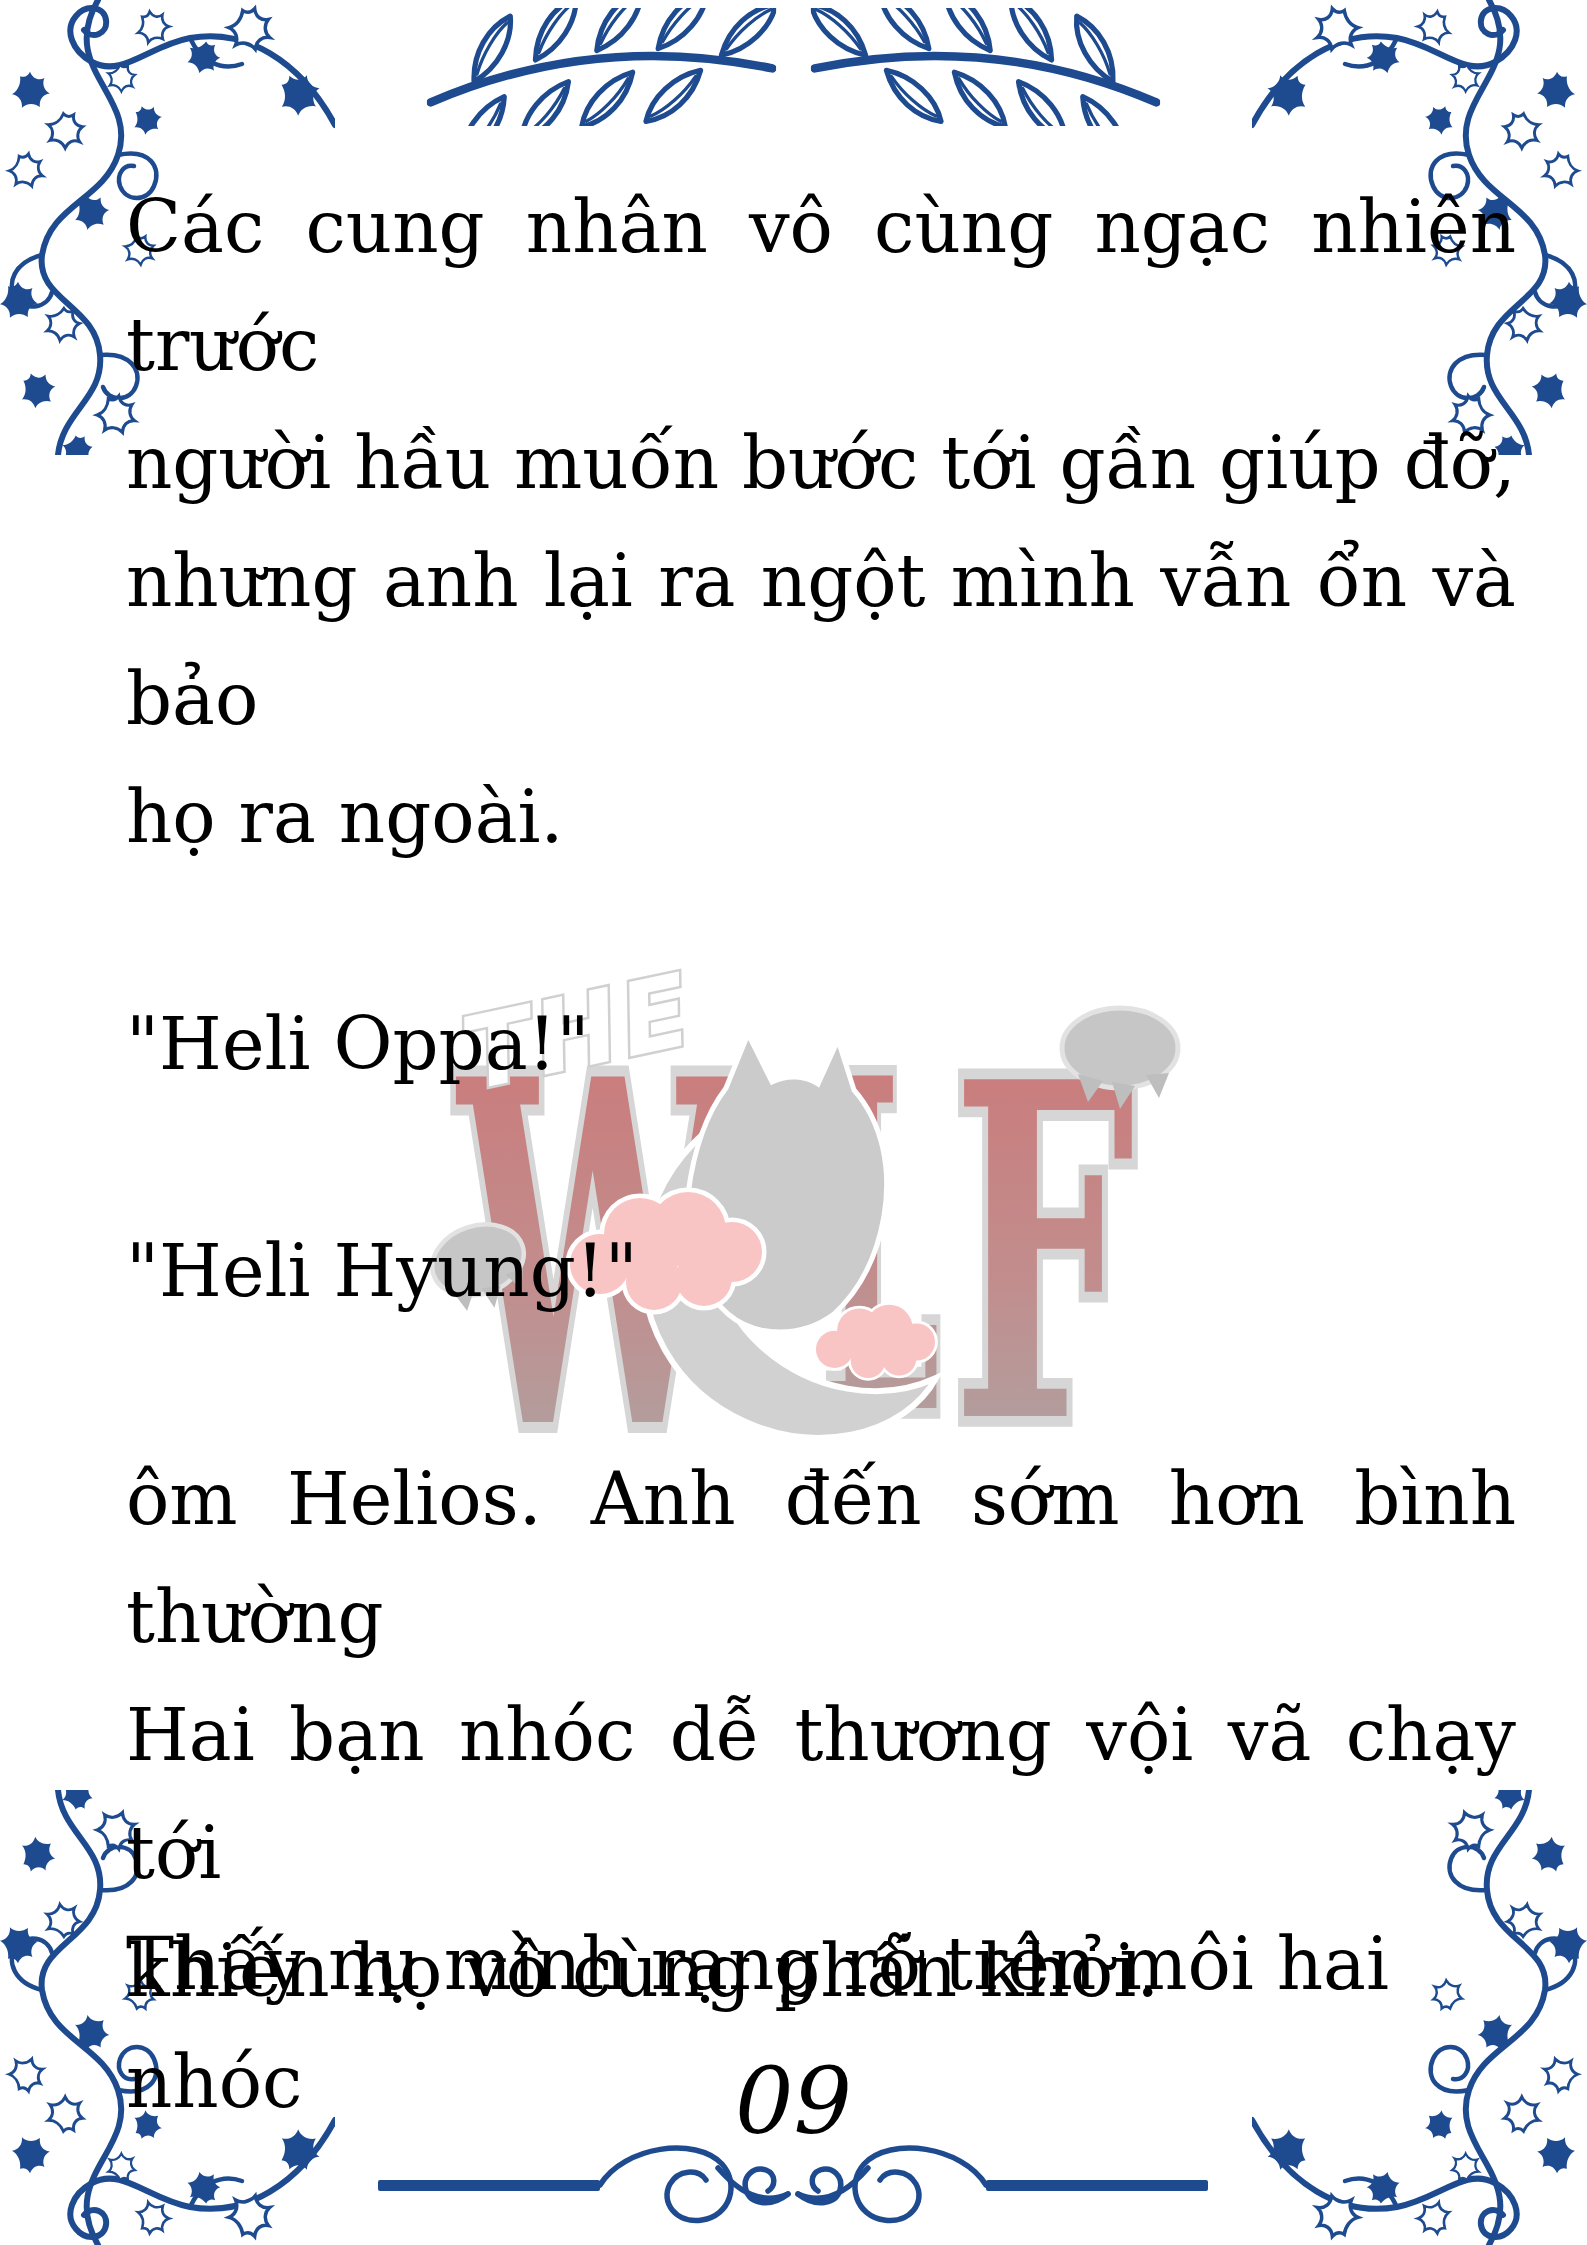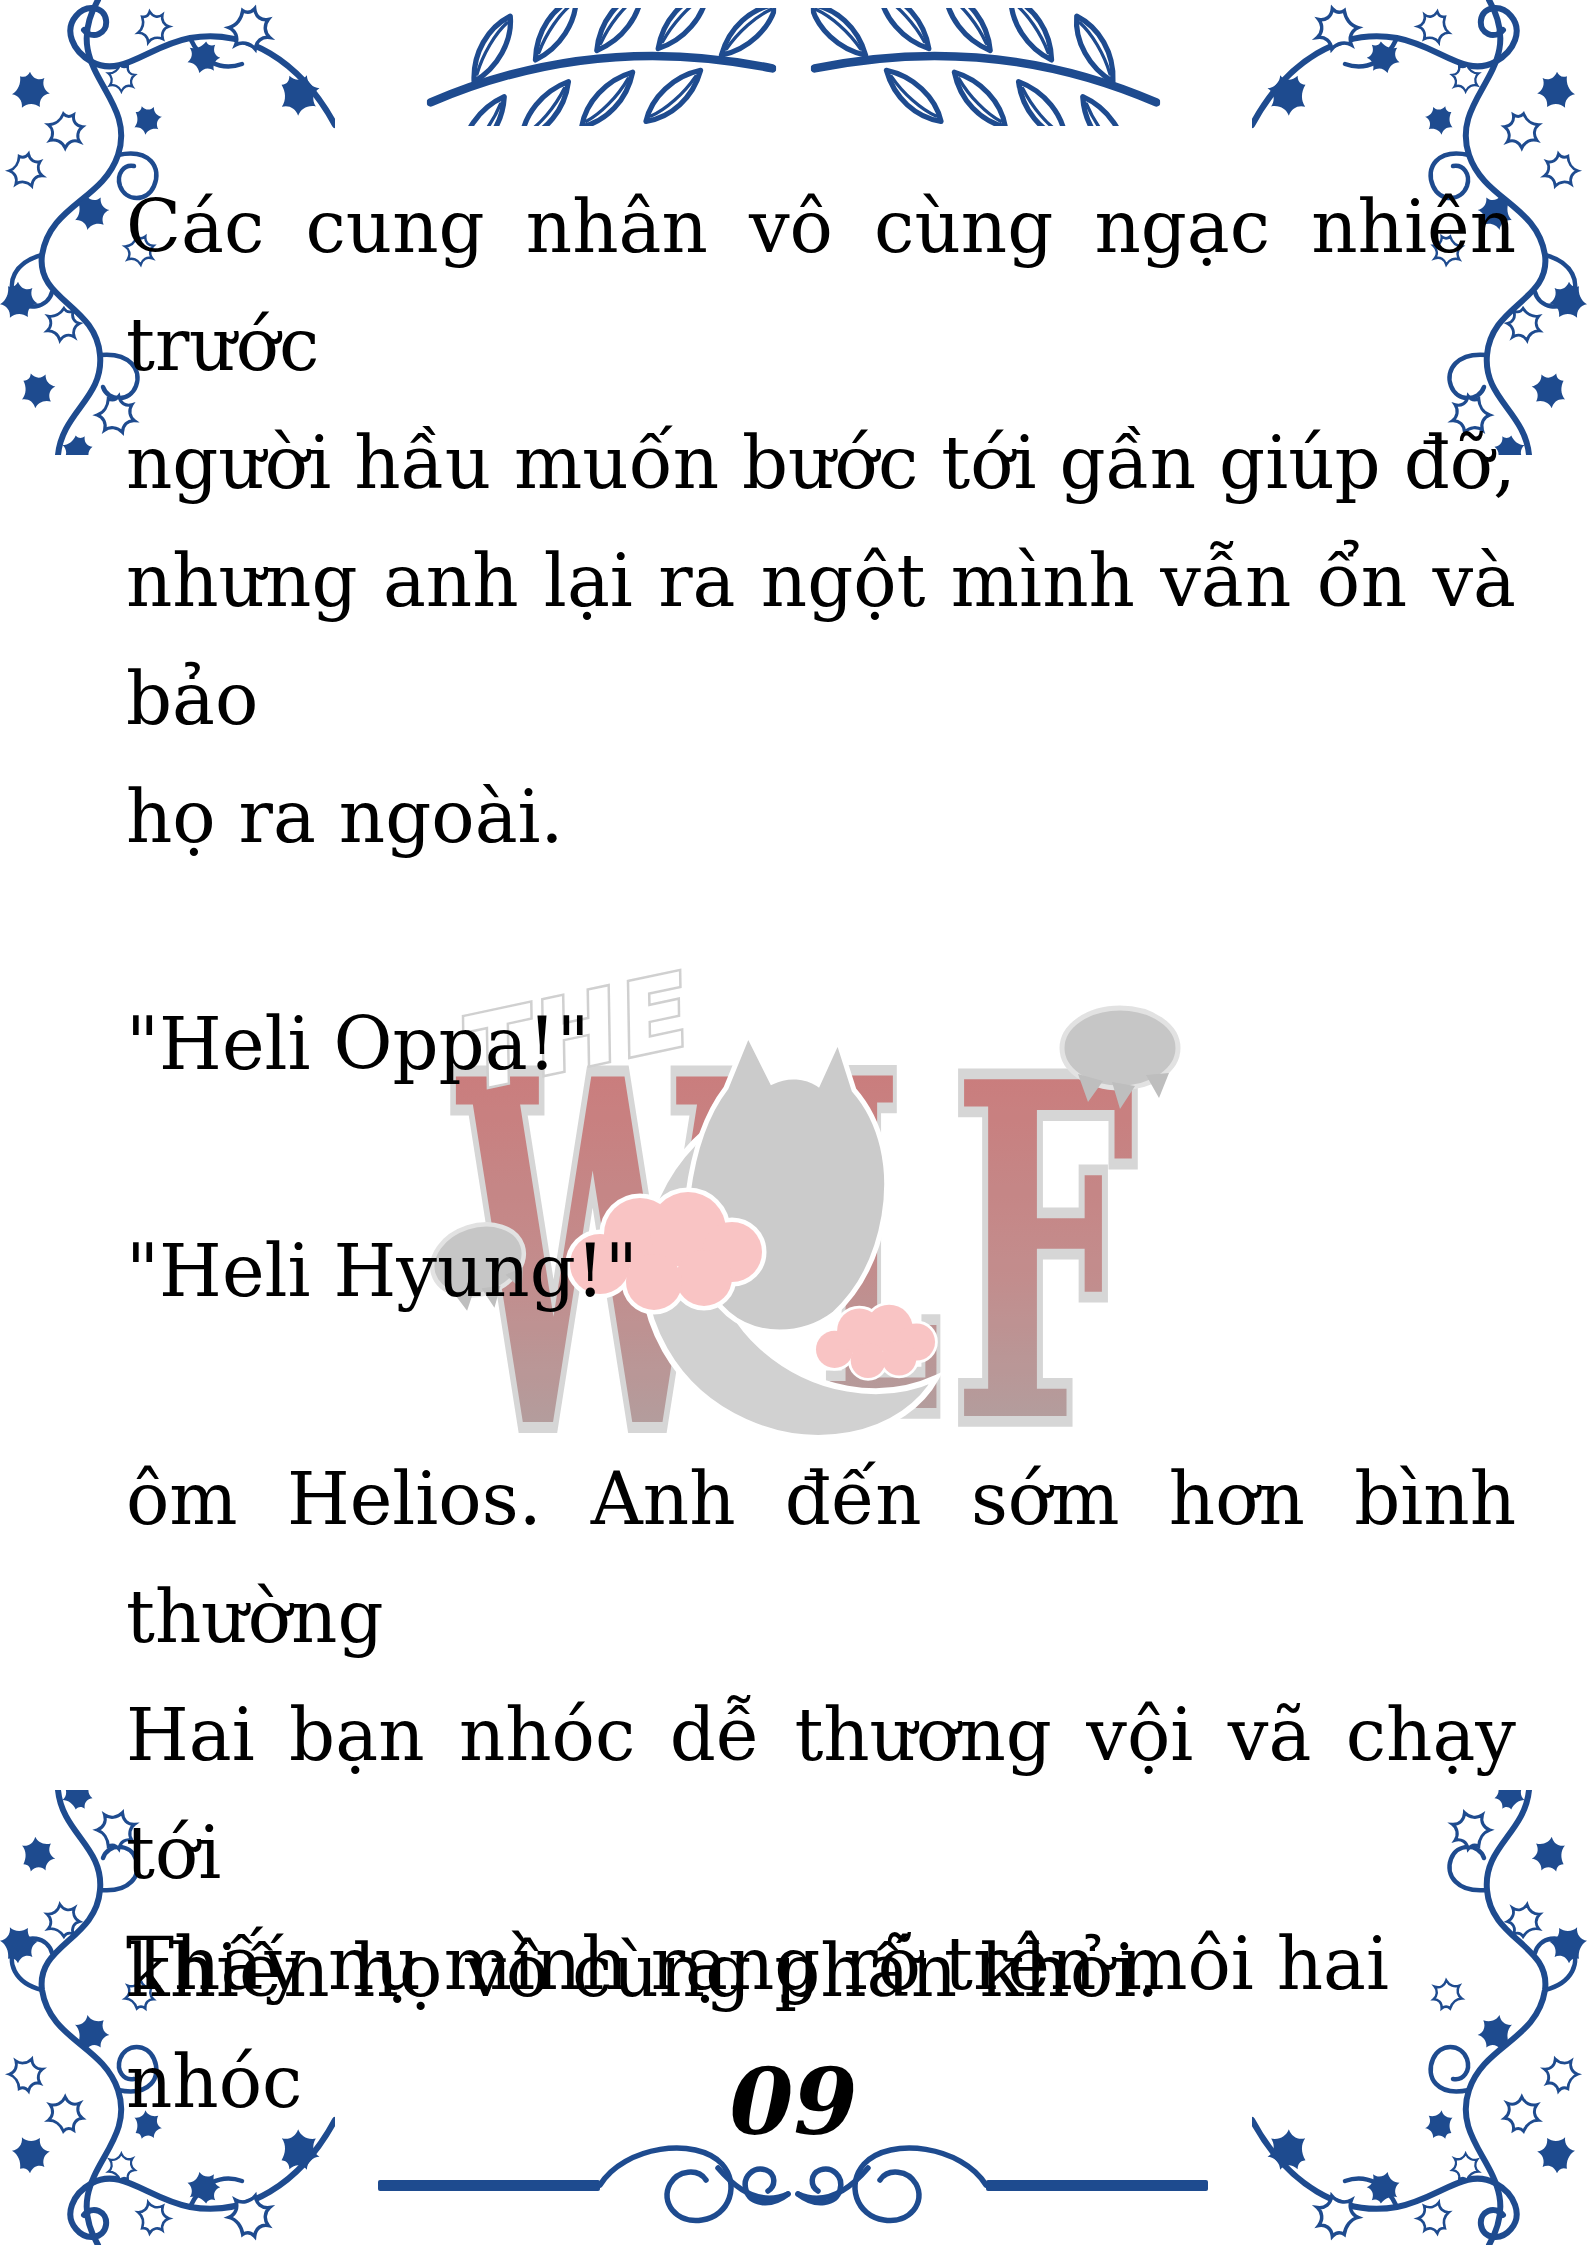--- a/index.html
+++ b/index.html
@@ -43,21 +43,21 @@
   .para { position:absolute; left:88px; width:1390px; color:#000;margin-left:38px; }
   .pline { font-size:72px; line-height:118px;
            text-align:justify; text-align-last:justify; }
   .pline.end { text-align:left; text-align-last:left; }
   .p1 { top:168px; }
   .d1 { top:985px; }
   .d2 { top:1212px; }
   .p2 { top:1440px; }
   .p3 { top:1905px; }
   .pagenum { position:absolute; left:0; top:2048px; width:100%;
-             text-align:center; font-size:92px; font-weight:bold; font-style:italic;
+             text-align:center; font-size:92px; font-weight:normal; font-style:italic;
              color:#000; line-height:108px; }
   .divider { position:absolute; left:378px; top:2138px; width:830px; height:100px; }
   .dv-line { fill:#1e4b8f; }
   .fl { fill:none; stroke:#1e4b8f; stroke-width:5.5; stroke-linecap:round; }
 </style>
 </head>
 <body>
 
 <div class="page">
 

